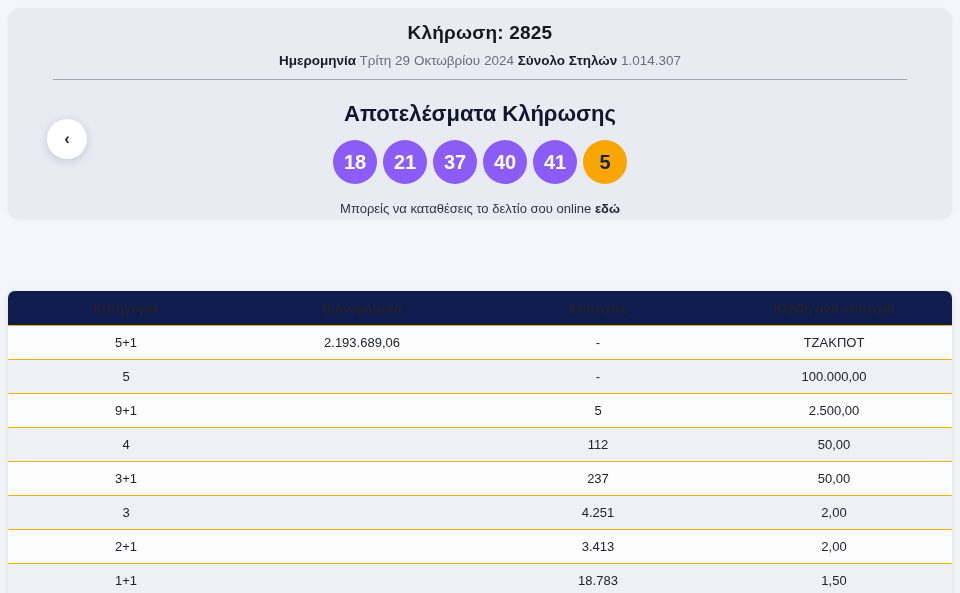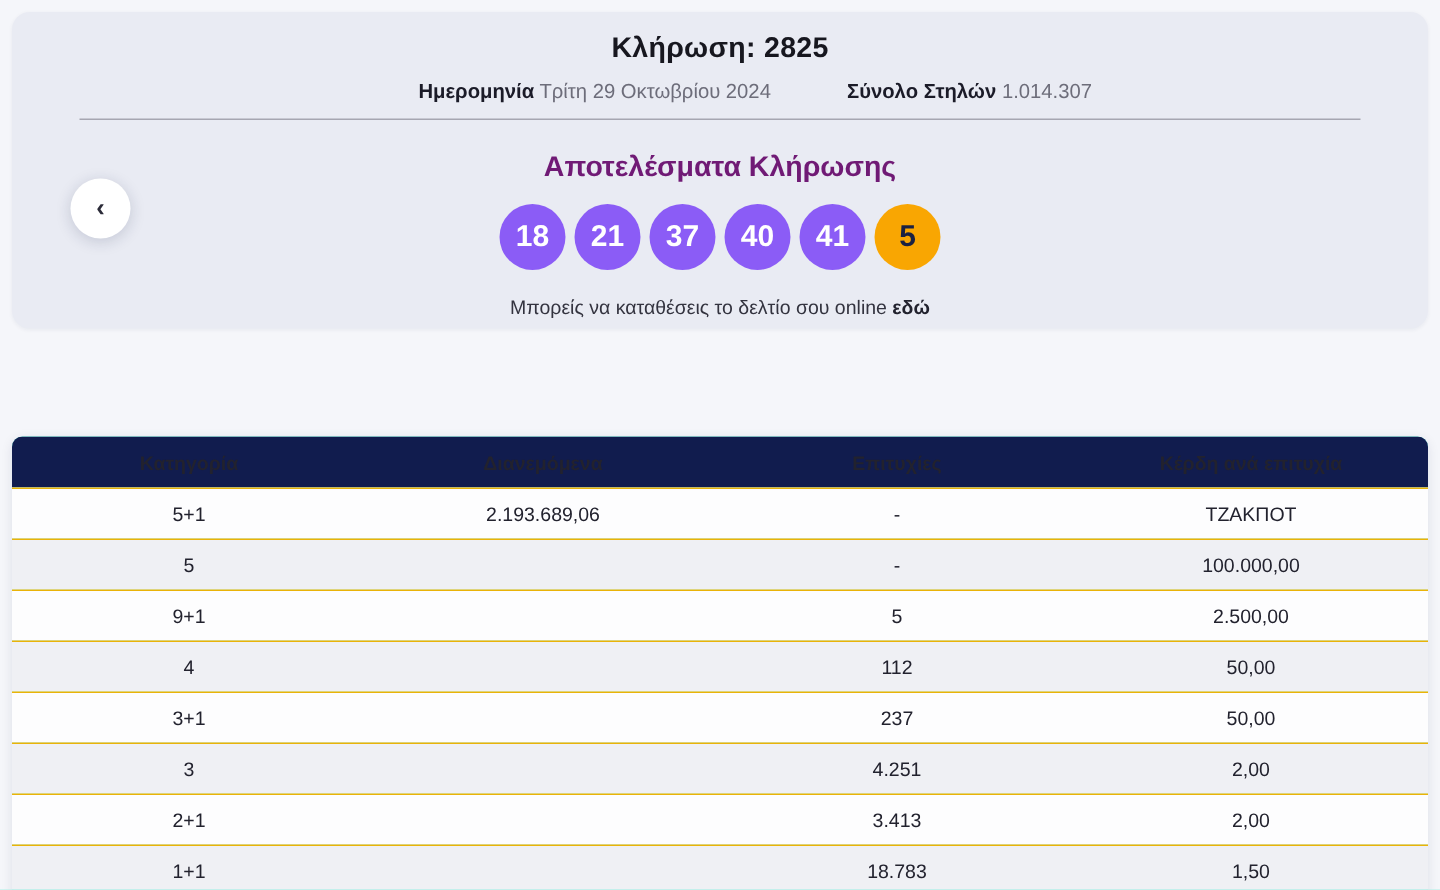--- a/index.html
+++ b/index.html
@@ -23,29 +23,29 @@
   .draw-title {
     padding-top: 14px;
     font-size: 19px; font-weight: bold;
     color: #17171f; letter-spacing: .2px;
   }
   .draw-meta {
     margin-top: 9px;
     font-size: 13.5px; color: #6d6d7a;
   }
   .draw-meta b { color: #1b1b28; font-weight: bold; }
-  .meta-group { display: inline-block; margin-left: 47px; }
+  .meta-group { display: inline-block; }
   .meta-group + .meta-group { }
   .divider {
     margin: 11px 45px 0 45px;
     border-top: 1px solid #a6a6b1;
   }
   .results-title {
     margin-top: 21px;
-    font-size: 19px; font-weight: bold; color: #701a75;
+    font-size: 22px; font-weight: bold; color: #0f172a;
   }
   .numbers-row {
     margin-top: 13px;
     display: flex; justify-content: center; align-items: center;
     gap: 6px;
   }
   .ball {
     width: 44px; height: 44px; border-radius: 50%;
     display: flex; align-items: center; justify-content: center;
     font-size: 20px; font-weight: bold;

